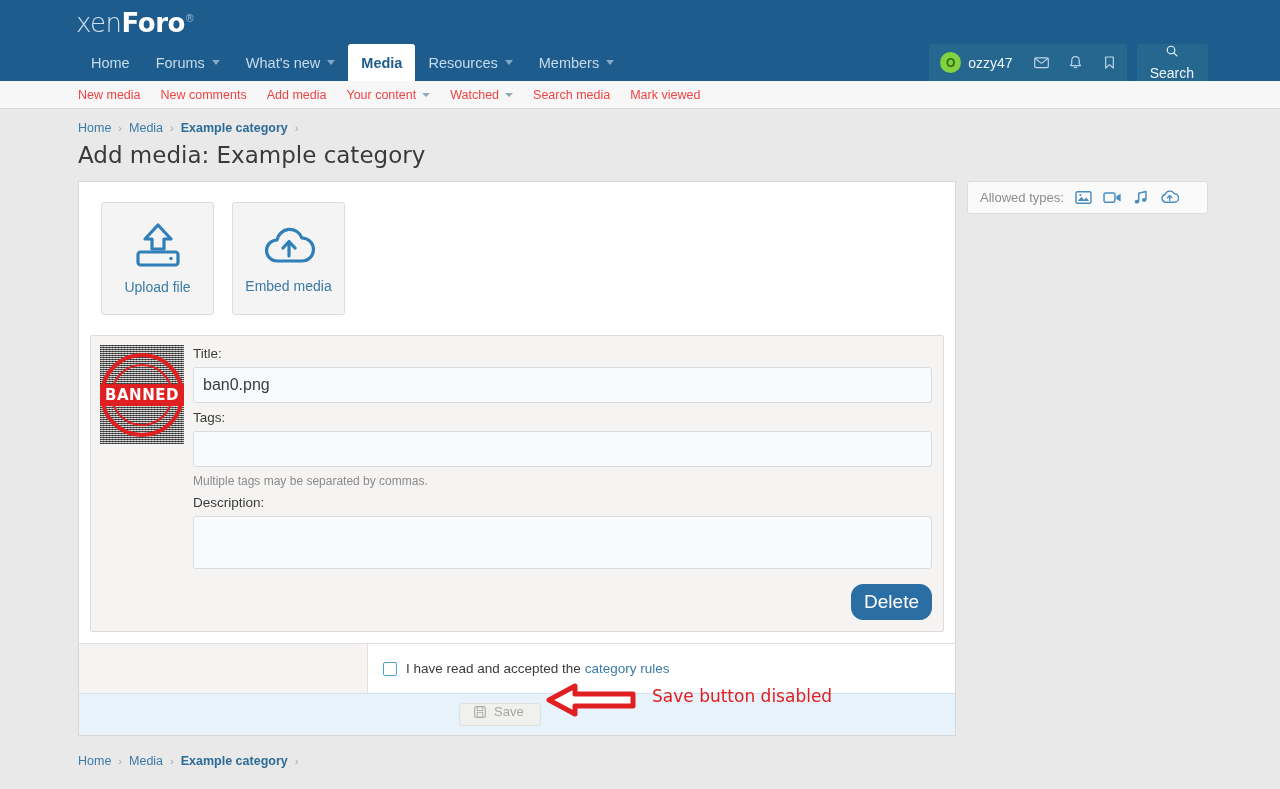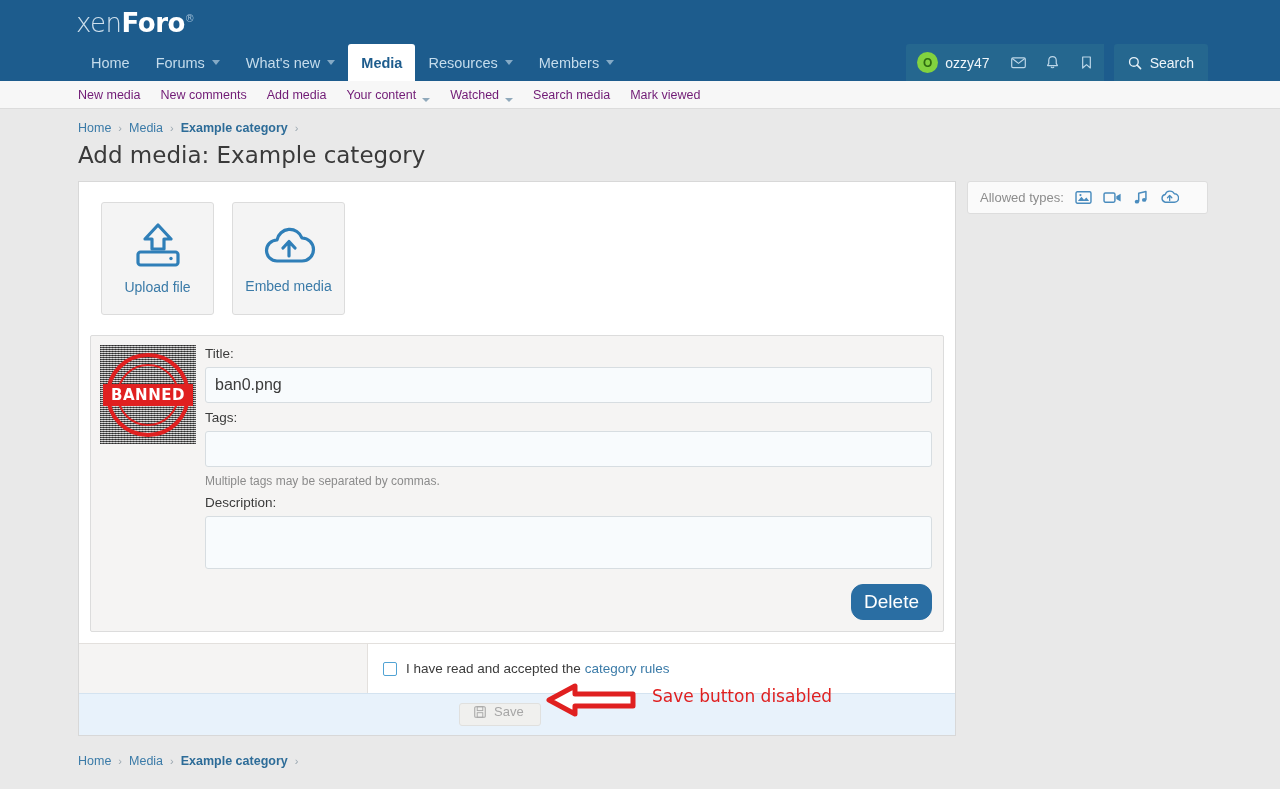--- a/index.html
+++ b/index.html
@@ -66,31 +66,32 @@
   }
   .icon-btn {
     width: 34px; height: 37px; display: flex;
     align-items: center; justify-content: center; cursor: pointer;
   }
   .search-block {
     display: flex; align-items: center; gap: 7px;
     padding: 0 14px 0 13px; height: 37px; margin-left: 10px;
     background: #25678f; color: #eef5fa; font-size: 14px; cursor: pointer;
     border-radius: 3px 3px 0 0;
+    flex-direction: column;
   }
 
   
   .subnav {
     background: #f7f7f7; border-bottom: 1px solid #dcdcdc;
     height: 28px; display: flex; align-items: center;
     padding-left: 78px; gap: 0;
   }
   .subnav-item {
-    display: flex; align-items: flex-end; gap: 6px;
-    padding: 0 10px; color: #701a75; font-size: 12.5px; cursor: pointer;
+    display: flex; align-items: center; gap: 6px;
+    padding: 0 10px; color: #ef4444; font-size: 12.5px; cursor: pointer;
   }
   .subnav-item:first-child { padding-left: 0; }
   .caret-sm {
     width: 0; height: 0;
     border-left: 4px solid transparent;
     border-right: 4px solid transparent;
     border-top: 4.5px solid #90a9bb;
   }
 
   
@@ -140,21 +141,21 @@
   .choice-label { color: #3b7ba8; font-size: 14px; }
 
   
   .item-edit {
     margin: 0 11px 11px 11px;
     border: 1px solid #dcdcdc; background: #f5f4f3;
     display: flex; border-radius: 2px;
   }
   .thumb-col { padding: 9px; }
   .thumb {
-    width: 96px; height: 99px; position: relative; overflow: hidden;
+    width: 84px; height: 99px; position: relative; overflow: hidden;
     background: #8a8a8a;
   }
   .thumb-noise {
     position: absolute; inset: 0;
     background-color: #9a9a9a;
     background-image:
       repeating-linear-gradient(0deg, rgba(0,0,0,.55) 0 1px, rgba(255,255,255,.5) 1px 2px),
       repeating-linear-gradient(90deg, rgba(0,0,0,.35) 0 1px, rgba(255,255,255,.25) 1px 3px);
   }
   .stamp {

